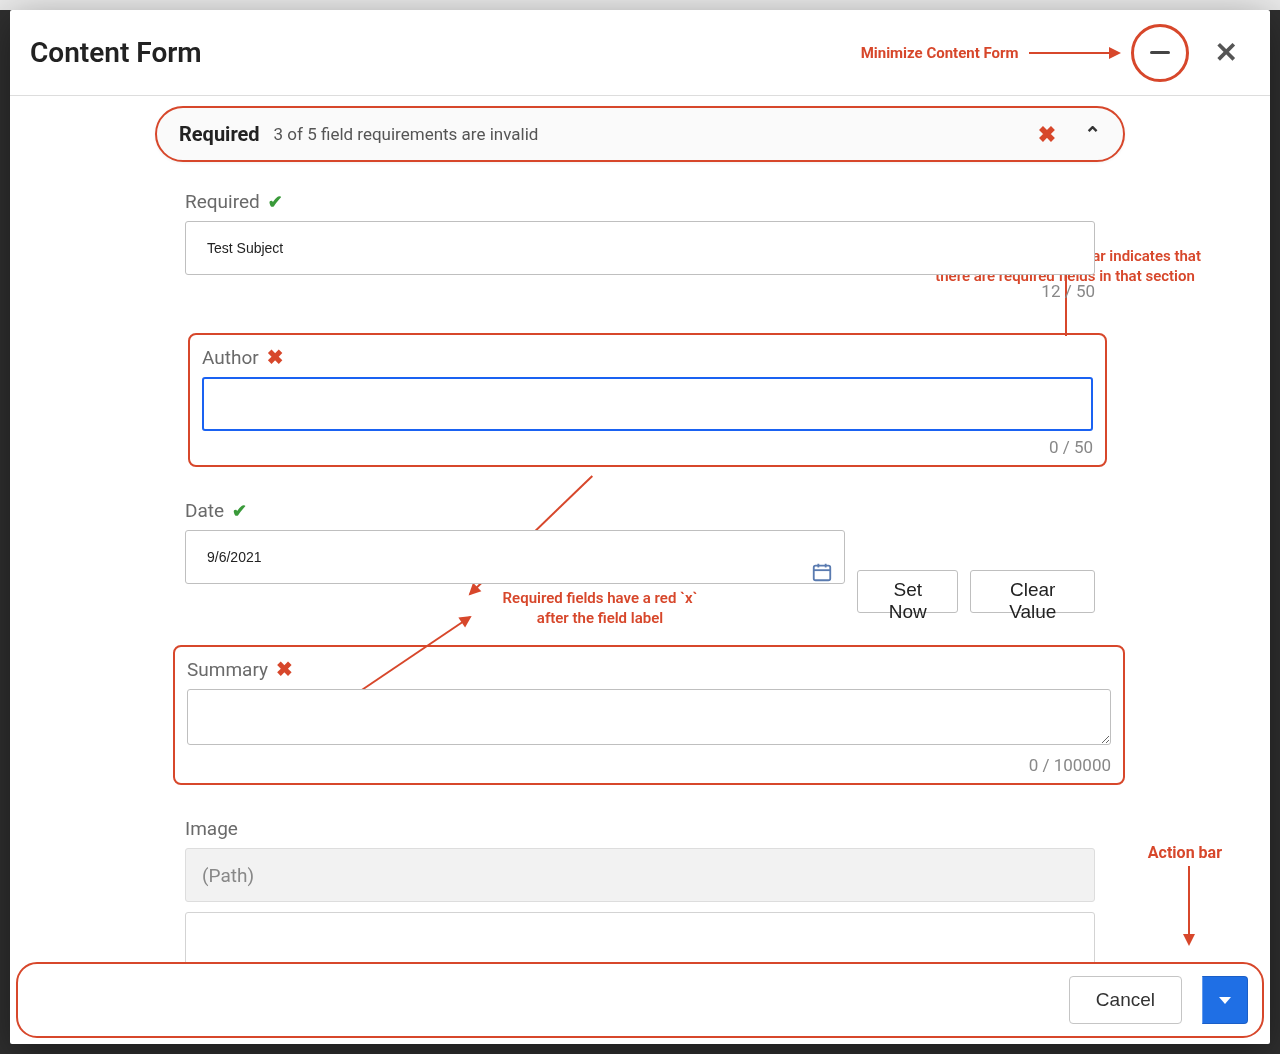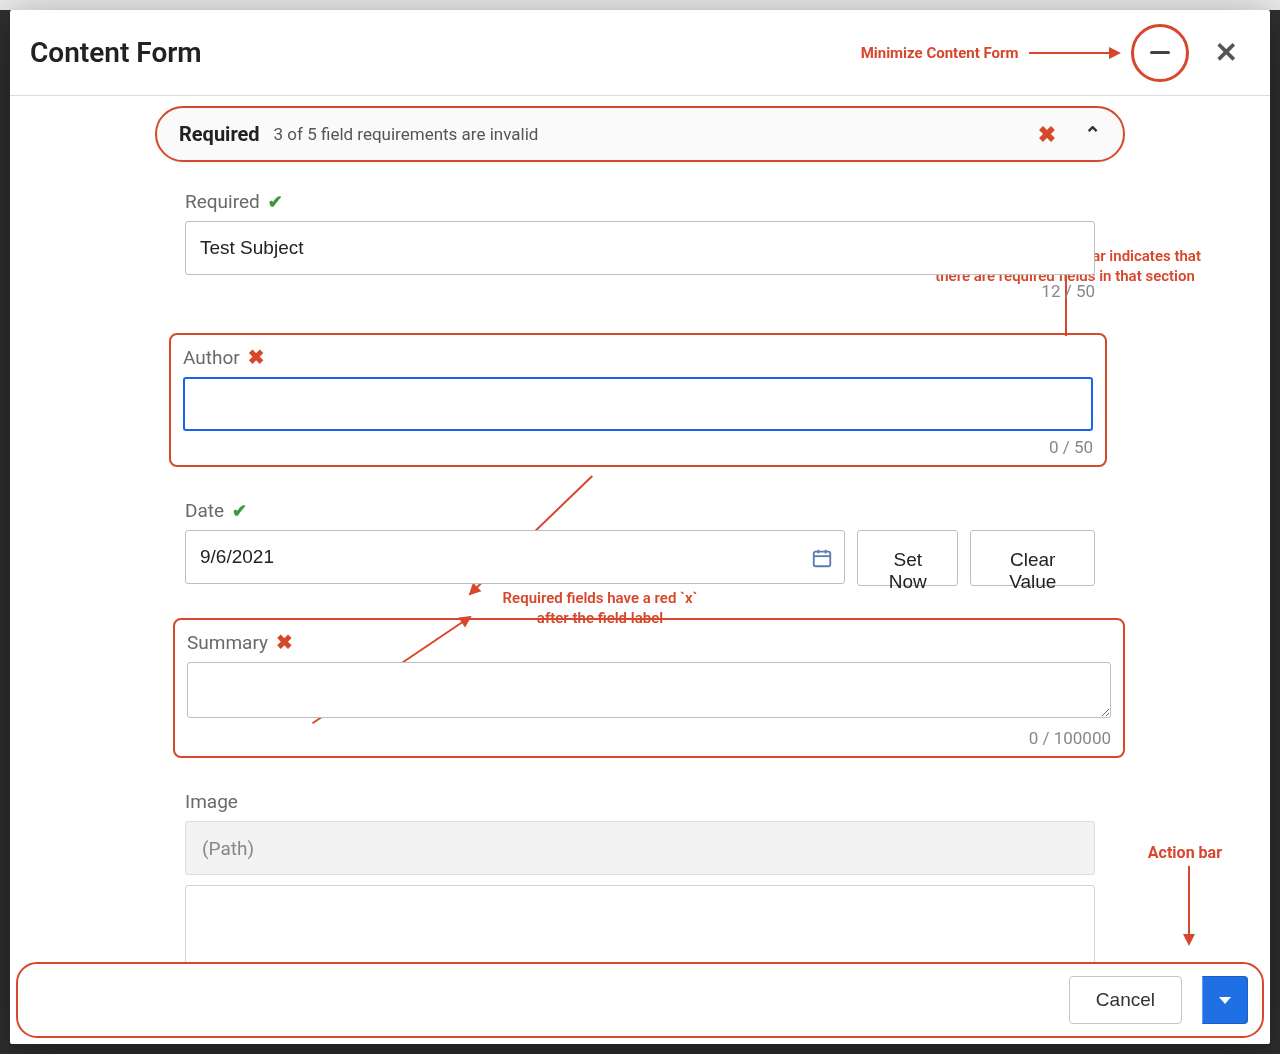--- a/index.html
+++ b/index.html
@@ -110,42 +110,43 @@
   }
   
   .field { margin-bottom:28px; position:relative; padding:4px 6px; }
   .field.invalid-box { border:2.5px solid #d7472b; border-radius:8px; padding:10px 12px 8px; }
   .field-label { font-size:19px; color:#6a6a6a; margin-bottom:8px; display:flex; align-items:center; gap:8px; }
   .label-check { color:#3a9a3a; font-weight:900; font-size:18px; }
   .label-x     { color:#d7472b; font-weight:900; font-size:20px; }
   .text-input {
     width:100%; height:54px;
     border:1px solid #bfbfbf; border-radius:3px;
-    padding:0 14px; font-size:19px; color:#222;
+    padding:0 21px; font-size:14px; color:#222;
     background:#fff;
   }
   .text-input.focus { border:2px solid #1a62f2; }
   .textarea {
     width:100%; height:56px; resize:vertical;
     border:1px solid #bfbfbf; border-radius:3px;
     padding:10px 14px; font-size:17px; color:#222;
     background:#fff;
   }
   .counter { text-align:right; color:#888; font-size:17px; margin-top:6px; }
   .date-row { display:flex; gap:12px; align-items:stretch; }
   .date-input-wrap { position:relative; flex:0 0 660px; }
   .date-input-wrap .text-input { padding-right:44px; }
   .cal-icon {
     position:absolute; right:12px; top:50%; transform:translateY(-50%);
     width:22px; height:22px; color:#5a7bb0;
   }
   .btn {
-    height:56px; padding:18px 18px; font-size:19px;
+    height:43px; padding:8px 18px; font-size:19px;
     border:1px solid #bfbfbf; border-radius:3px; background:#fff; color:#222;
     cursor:pointer;
+    margin-top:40px;
   }
   .path-box {
     width:100%; height:54px; border:1px solid #ddd; border-radius:3px;
     background:#f2f2f2; color:#888; padding:0 16px; font-size:19px;
     display:flex; align-items:center;
   }
   .image-drop {
     width:100%; height:120px; border:1px solid #d3d3d3; border-radius:3px;
     background:#fff;
   }
@@ -260,21 +261,21 @@
 
       <div class="field" style="padding-left:30px; padding-right:30px;">
         <div class="field-label">
           <span>Required</span>
           <span class="label-check">✔</span>
         </div>
         <input class="text-input" value="Test Subject" style="">
         <div class="counter">12 / 50</div>
       </div>
 
-      <div class="field invalid-box" style="margin-left:14px; margin-right:18px;">
+      <div class="field invalid-box" style="margin-left:33px; margin-right:18px;">
         <div class="field-label">
           <span>Author</span>
           <span class="label-x">✖</span>
         </div>
         <input class="text-input focus" value="" style="">
         <div class="counter">0 / 50</div>
       </div>
 
       <div class="field" style="padding-left:30px; padding-right:30px;">
         <div class="field-label">

